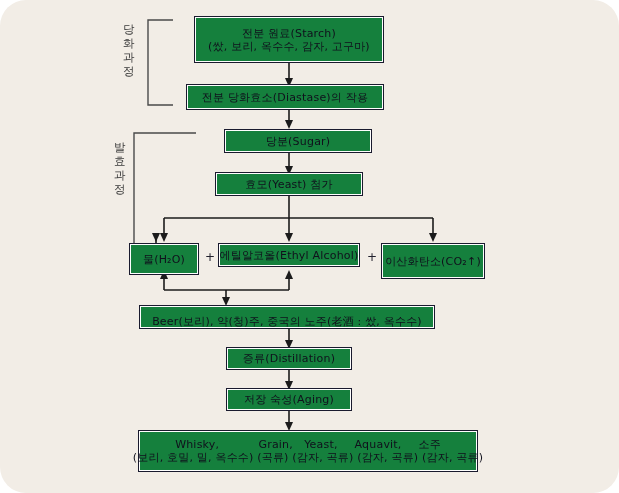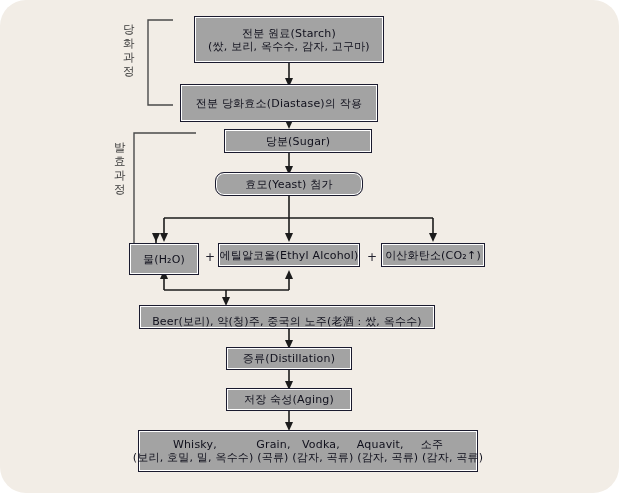--- a/index.html
+++ b/index.html
@@ -9,21 +9,21 @@
     width:619px;height:493px;overflow:hidden;
   }
   #panel{
     position:absolute;left:0;top:0;width:619px;height:493px;
     background:#f2ede6;border-radius:26px;box-sizing:border-box;
   }
   #stage{position:absolute;left:0;top:0;width:619px;height:493px;}
 
   .box{
     position:absolute;box-sizing:border-box;
-    background:#a3a3a3;border:1px solid #1a1a2e;
+    background:#15803d;border:1px solid #1a1a2e;
     display:flex;flex-direction:column;align-items:center;justify-content:center;
     color:#10101c;text-align:center;
     font-size:11px;line-height:13px;letter-spacing:.2px;
     white-space:nowrap;
   }
   .box .ln{display:block;}
   .box.inset{box-shadow:inset 0 0 0 1px #ffffff;}
 
   .vlabel{
     position:absolute;color:#3a3a3a;font-size:11.5px;line-height:14px;
@@ -106,59 +106,59 @@
       <span>효</span>
       <span>과</span>
       <span>정</span>
     </div>
 
     <div class="box inset" style="left:194px;top:16px;width:190px;height:47px;">
       <span class="ln">전분 원료(Starch)</span>
       <span class="ln">(쌌, 보리, 옥수수, 감자, 고구마)</span>
     </div>
 
-    <div class="box inset" style="left:180px;top:84px;width:198px;height:38px;">
+    <div class="box inset" style="left:186px;top:84px;width:198px;height:26px;">
       <span class="ln">전분 당화효소(Diastase)의 작용</span>
     </div>
 
     <div class="box inset" style="left:224px;top:129px;width:148px;height:24px;">
       <span class="ln">당분(Sugar)</span>
     </div>
 
-    <div class="box inset" style="left:215px;top:172px;width:148px;height:24px;border-radius:9px;">
+    <div class="box inset" style="left:215px;top:172px;width:148px;height:24px;">
       <span class="ln">효모(Yeast) 첨가</span>
     </div>
 
     <div class="box inset" style="left:129px;top:243px;width:70px;height:32px;">
       <span class="ln">물(H₂O)</span>
     </div>
 
     <div class="plus" style="left:205px;top:251px;">+</div>
 
     <div class="box inset" style="left:218px;top:243px;width:142px;height:24px;">
       <span class="ln">에틸알코올(Ethyl Alcohol)</span>
     </div>
 
     <div class="plus" style="left:367px;top:251px;">+</div>
 
-    <div class="box inset" style="left:381px;top:243px;width:104px;height:24px;">
+    <div class="box inset" style="left:381px;top:243px;width:104px;height:36px;">
       <span class="ln">이산화탄소(CO₂↑)</span>
     </div>
 
     <div class="box inset" style="left:139px;top:305px;width:296px;height:24px;justify-content:flex-end;">
       <span class="ln">Beer(보리), 약(청)주, 중국의 노주(老酒 : 쌌, 옥수수)</span>
     </div>
 
     <div class="box inset" style="left:226px;top:347px;width:126px;height:23px;">
       <span class="ln">증류(Distillation)</span>
     </div>
 
     <div class="box inset" style="left:226px;top:388px;width:126px;height:23px;">
       <span class="ln">저장 숙성(Aging)</span>
     </div>
 
     <div class="box inset" style="left:138px;top:430px;width:340px;height:42px;">
-      <span class="ln">Whisky,    Grain, Vodka,  Aquavit,  소주</span>
+      <span class="ln">Whisky,    Grain, Yeast,  Aquavit,  소주</span>
       <span class="ln">(보리, 호밀, 밀, 옥수수) (곡류) (감자, 곡류) (감자, 곡류) (감자, 곡류)</span>
     </div>
 
   </div>
 </div>
 
 </body></html>

